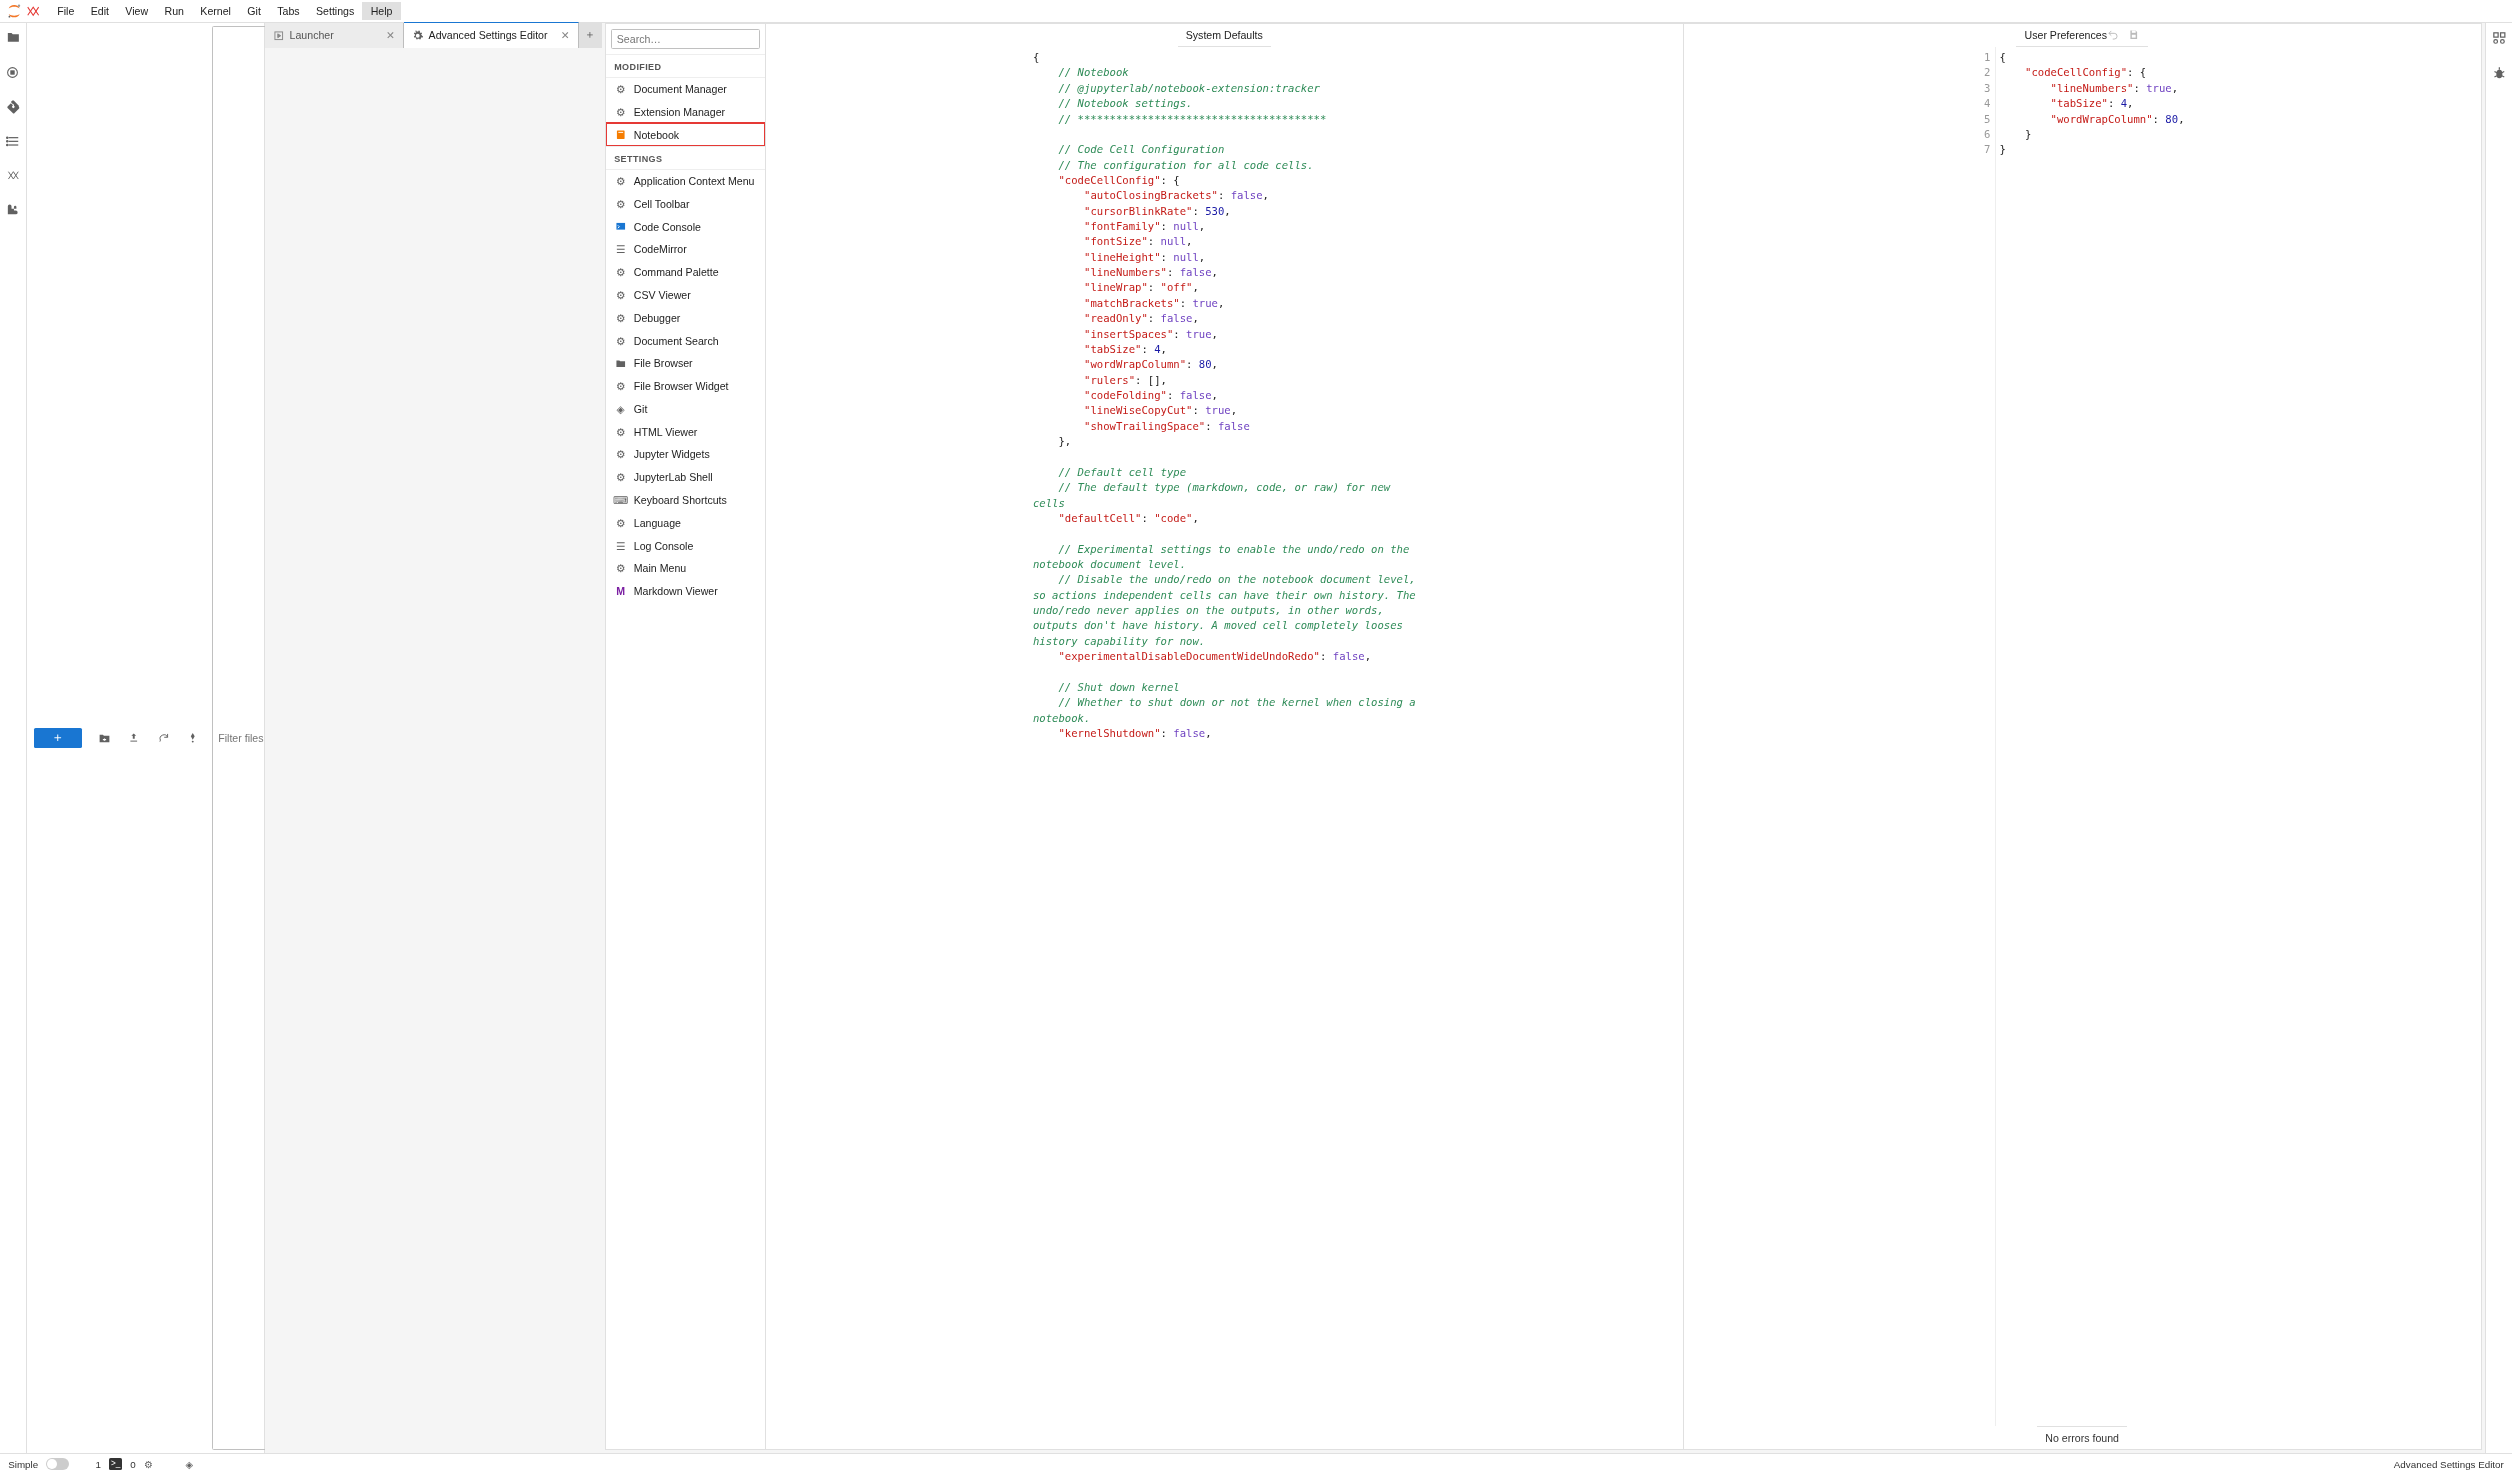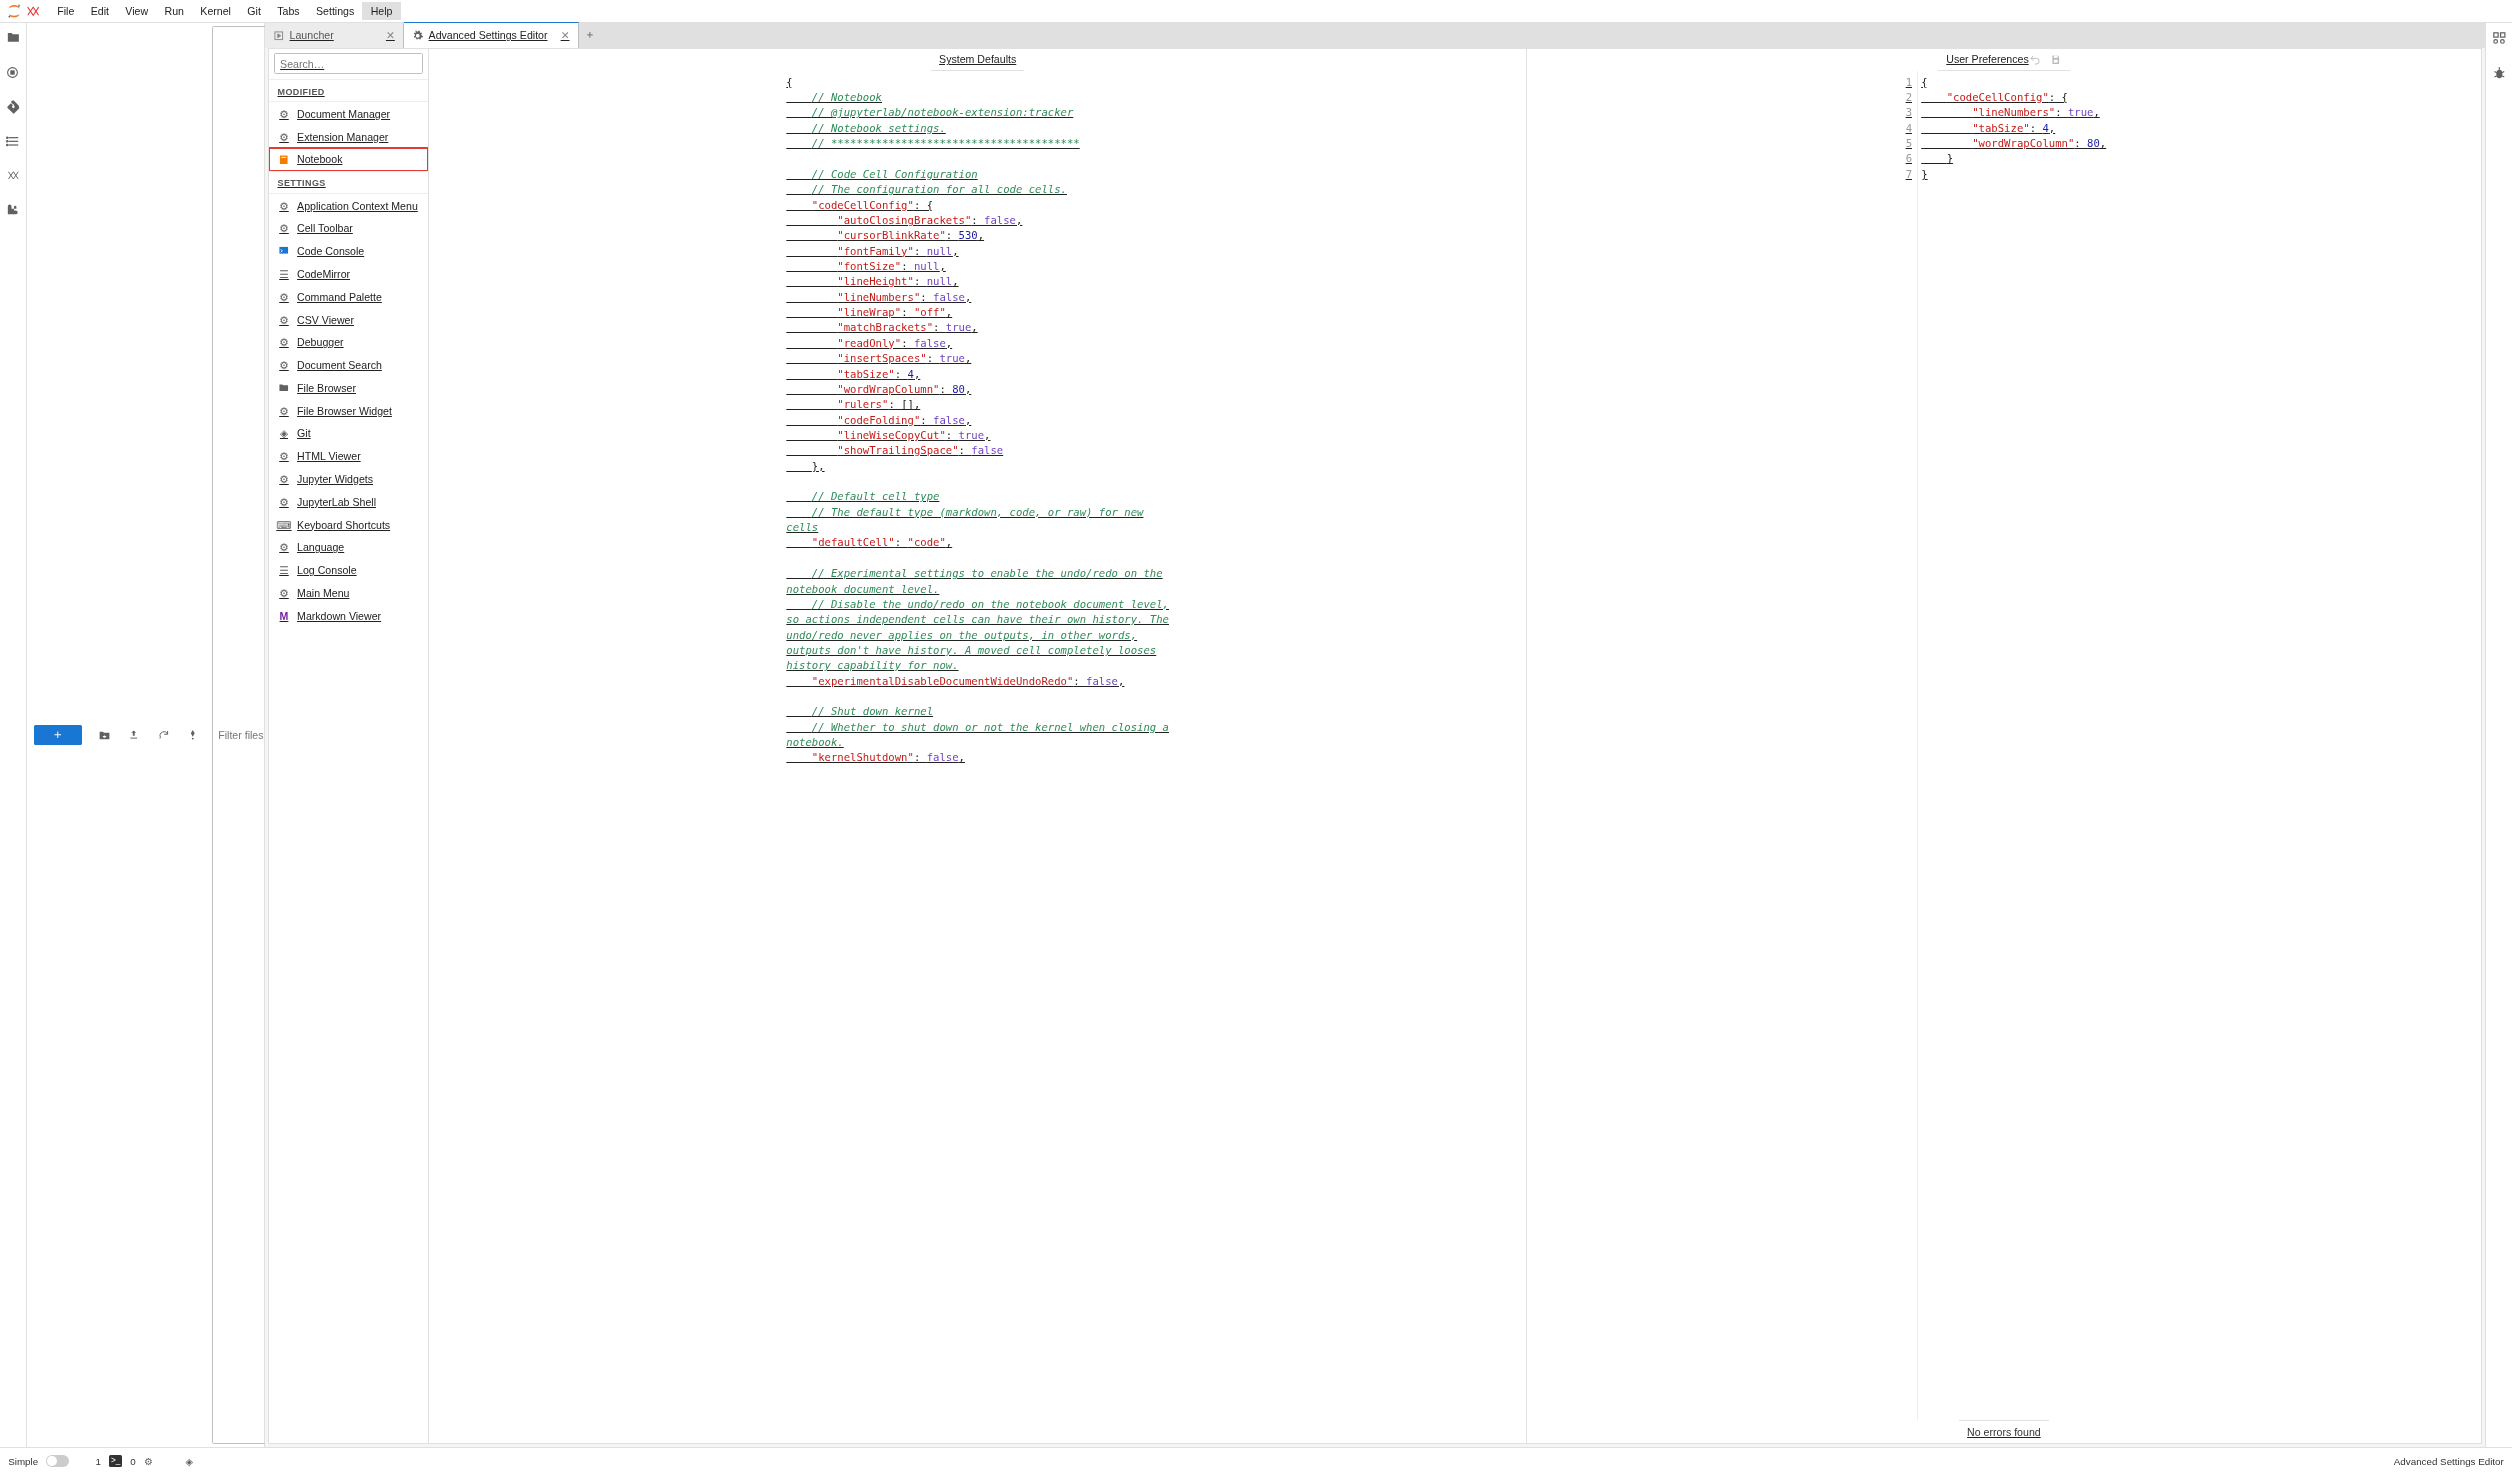--- a/index.html
+++ b/index.html
@@ -27,21 +27,21 @@
   .fp-toolicon { width: 13px; height:13px; color:#616161; display:flex; align-items:center; justify-content:center;}
   .fp-filter { margin: 3.3px 6.6px; border: 0.8px solid #c0c0c0; border-radius: 1.6px; display:flex; align-items:center; padding: 3.3px 4.9px; gap:3.3px;}
   .fp-filter input { flex:1; border:none; outline:none; font-size:10.6px; background:transparent;}
   .fp-crumbs { padding: 4.9px 8.2px; display:flex; align-items:center; gap:3.3px; font-size: 10.6px; color:#444;}
   .fp-header { display:flex; border-bottom:0.8px solid #e0e0e0; border-top:0.8px solid #e0e0e0; font-size:9.8px; color:#333;}
   .fp-header .col-name { flex:1; padding:4.9px 6.6px; display:flex; align-items:center; gap:3.3px;margin-top:40px;}
   .fp-header .col-mod { width:90px; padding:4.9px 6.6px; text-align:center;}
   .fp-body { flex:1; }
 
   
-  .dock { flex:1; display:flex; flex-direction:column; background:#f5f5f5; min-width:0;text-decoration:underline;}
+  .dock { flex:1; display:flex; flex-direction:row; background:#f5f5f5; min-width:0;}
   .tabbar { display:flex; align-items:stretch; background:#e0e0e0; height: 24.6px; position:relative;}
   .tab { display:flex; align-items:center; gap:4.9px; padding: 0 8.2px; border-right:0.8px solid #bdbdbd; background:#ececec; font-size:10.6px; color:#555; cursor:default; min-width:139px;}
   .tab.active { background:#fff; color:#222; border-top:1.6px solid #1976d2; margin-top:-0.8px;}
   .tab .close { margin-left:auto; color:#888; padding-left:8.2px;}
   .tab-add { display:flex; align-items:center; justify-content:center; width:23px; color:#666;}
   
   .settings-shell { flex:1; display:flex; min-height:0; background:#fff; margin:0 3.3px 3.3px 3.3px; border:0.8px solid #e0e0e0;}
   
   
   .setlist { width:160px; border-right:0.8px solid #e0e0e0; display:flex; flex-direction:column; min-height:0;}
@@ -68,21 +68,21 @@
   .code .p { color:#222;}
   
   .user-code { flex:1; display:flex; min-height:0;}
   .gutter { width:23px; text-align:right; color:#999; padding:3.3px 4.9px 3.3px 0; font-family: ui-monospace, Menlo, monospace; font-size:10.6px; line-height:1.45; border-right:0.8px solid #eee; user-select:none;}
   .user-status { border-top:0.8px solid #e0e0e0; padding:4.9px 8.2px; text-align:right; font-size:10.6px; color:#333;}
 
   
   .rightbar { width:27px; border-left:0.8px solid #e0e0e0; display:flex; flex-direction:column; align-items:center; padding-top:8.2px; gap:19.7px; color:#616161;}
 
   
-  .statusbar { height:27px; border-top:0.8px solid #e0e0e0; display:flex; align-items:center; padding:0 8.2px; font-size:9.8px; gap:8.2px; color:#333;}
+  .statusbar { height:21px; border-top:0.8px solid #e0e0e0; display:flex; align-items:center; padding:0 8.2px; font-size:9.8px; gap:8.2px; color:#333;}
   .statusbar .toggle { width:23px; height:11.5px; background:#ccc; border-radius:6.6px; position:relative;}
   .statusbar .toggle::after { content:""; position:absolute; left:0.8px; top:0.8px; width:9.8px; height:9.8px; background:#fff; border-radius:50%;}
   .statusbar .spacer { flex:1;}
   .statusbar .termicon { background:#333; color:#fff; width:13px; height:11.5px; display:inline-flex; align-items:center; justify-content:center; font-size:8.2px; border-radius:1.6px; line-height:1;}
 
   svg { display:block; }
 </style>
 </head>
 <body>
 

